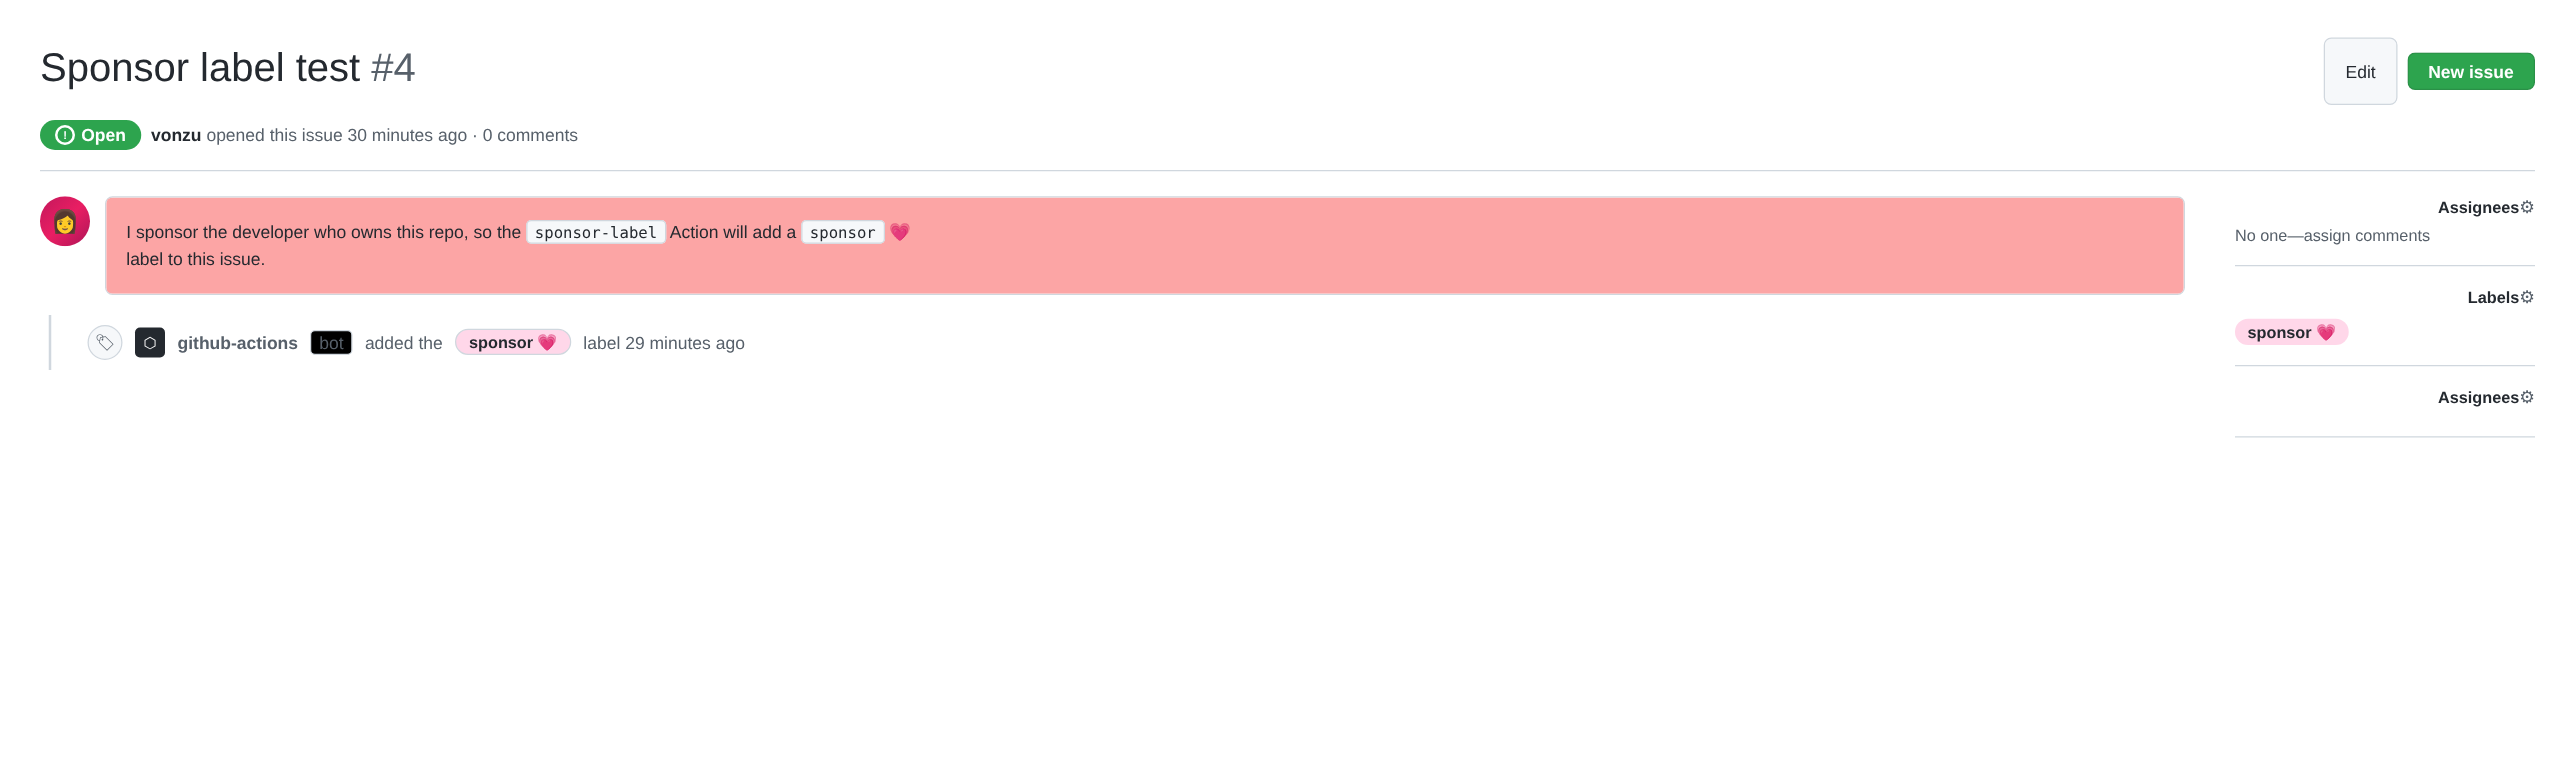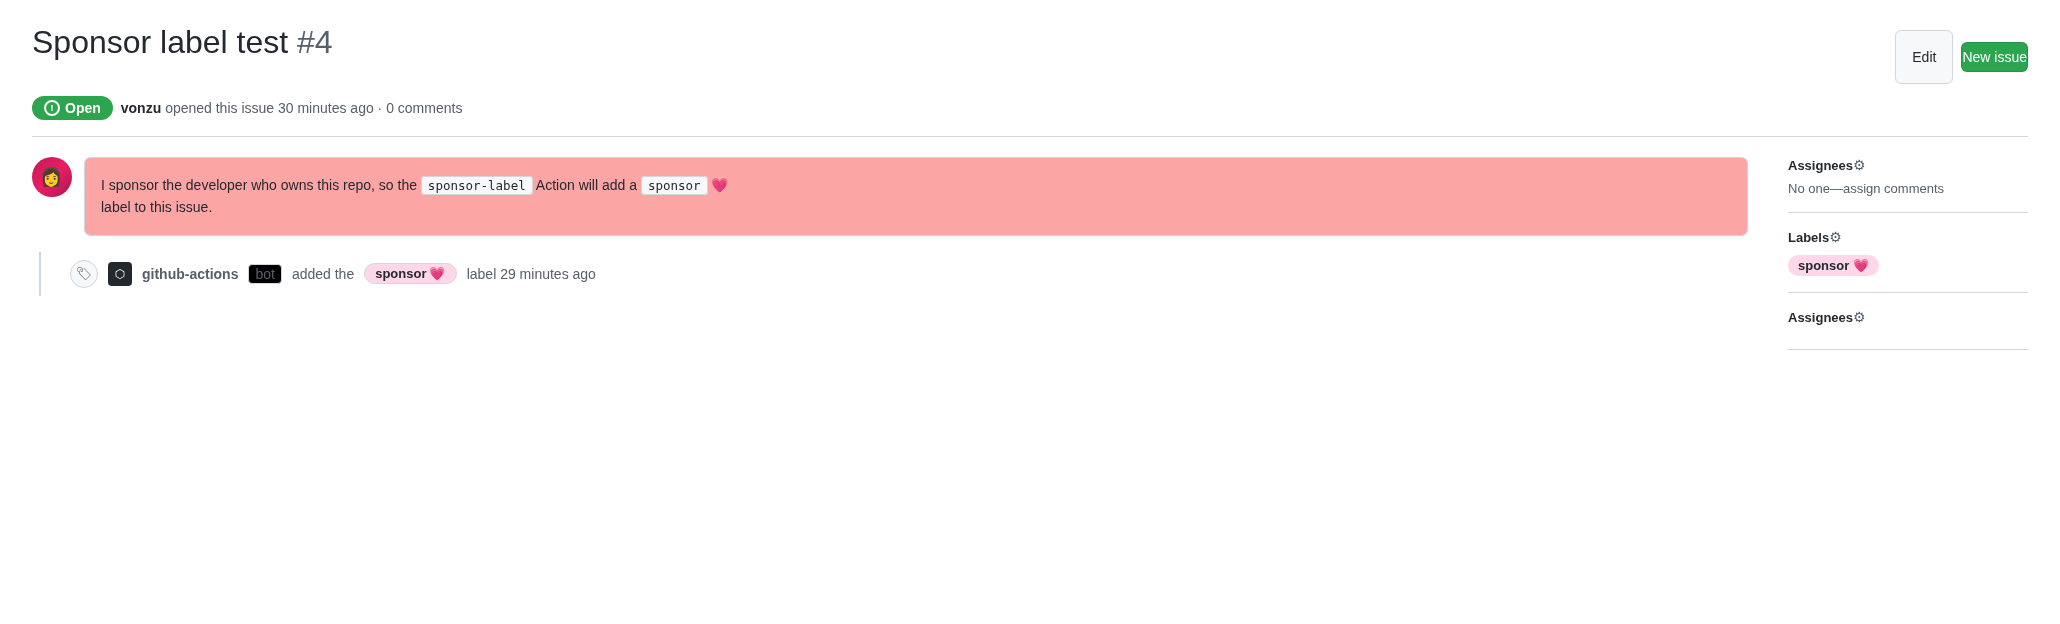--- a/index.html
+++ b/index.html
@@ -7,21 +7,21 @@
       font-family: -apple-system, BlinkMacSystemFont, "Segoe UI", Helvetica, Arial, sans-serif;
       font-size: 14px;
       color: #24292f;
       background: #ffffff;
       padding: 24px 32px;
     }
 
     
     .page-header {
       display: flex;
-      align-items: flex-start;
+      align-items: center;
       justify-content: space-between;
       margin-bottom: 12px;
     }
     .issue-title {
       font-size: 32px;
       font-weight: 400;
       color: #24292f;
     }
     .issue-title .issue-number {
       color: #57606a;
@@ -38,28 +38,28 @@
       padding: 18px 16px;
       border: 1px solid #d0d7de;
       border-radius: 6px;
       background: #f6f8fa;
       color: #24292f;
       font-size: 14px;
       cursor: pointer;
       font-weight: 500;
     }
     .btn-new-issue {
-      padding: 6px 0;
+      padding: 6px 16px;
       border: 1px solid rgba(27,31,36,0.15);
       border-radius: 6px;
       background: #2da44e;
       color: #ffffff;
       font-size: 14px;
       cursor: pointer;
-      font-weight: 400;
+      font-weight: 700;
     }
 
     
     .issue-meta {
       display: flex;
       align-items: center;
       gap: 8px;
       margin-bottom: 16px;
       font-size: 14px;
       color: #57606a;
@@ -250,21 +250,21 @@
     .sidebar-section {
       border-bottom: 1px solid #d0d7de;
       padding: 16px 0;
     }
     .sidebar-section:first-child {
       padding-top: 0;
     }
     .sidebar-section-header {
       display: flex;
       align-items: center;
-      justify-content: flex-start;
+      justify-content: flex-end;
       margin-bottom: 8px;
     }
     .sidebar-section-title {
       font-size: 13px;
       font-weight: 600;
       color: #24292f;
     }
     .gear-icon {
       color: #57606a;
       font-size: 14px;

